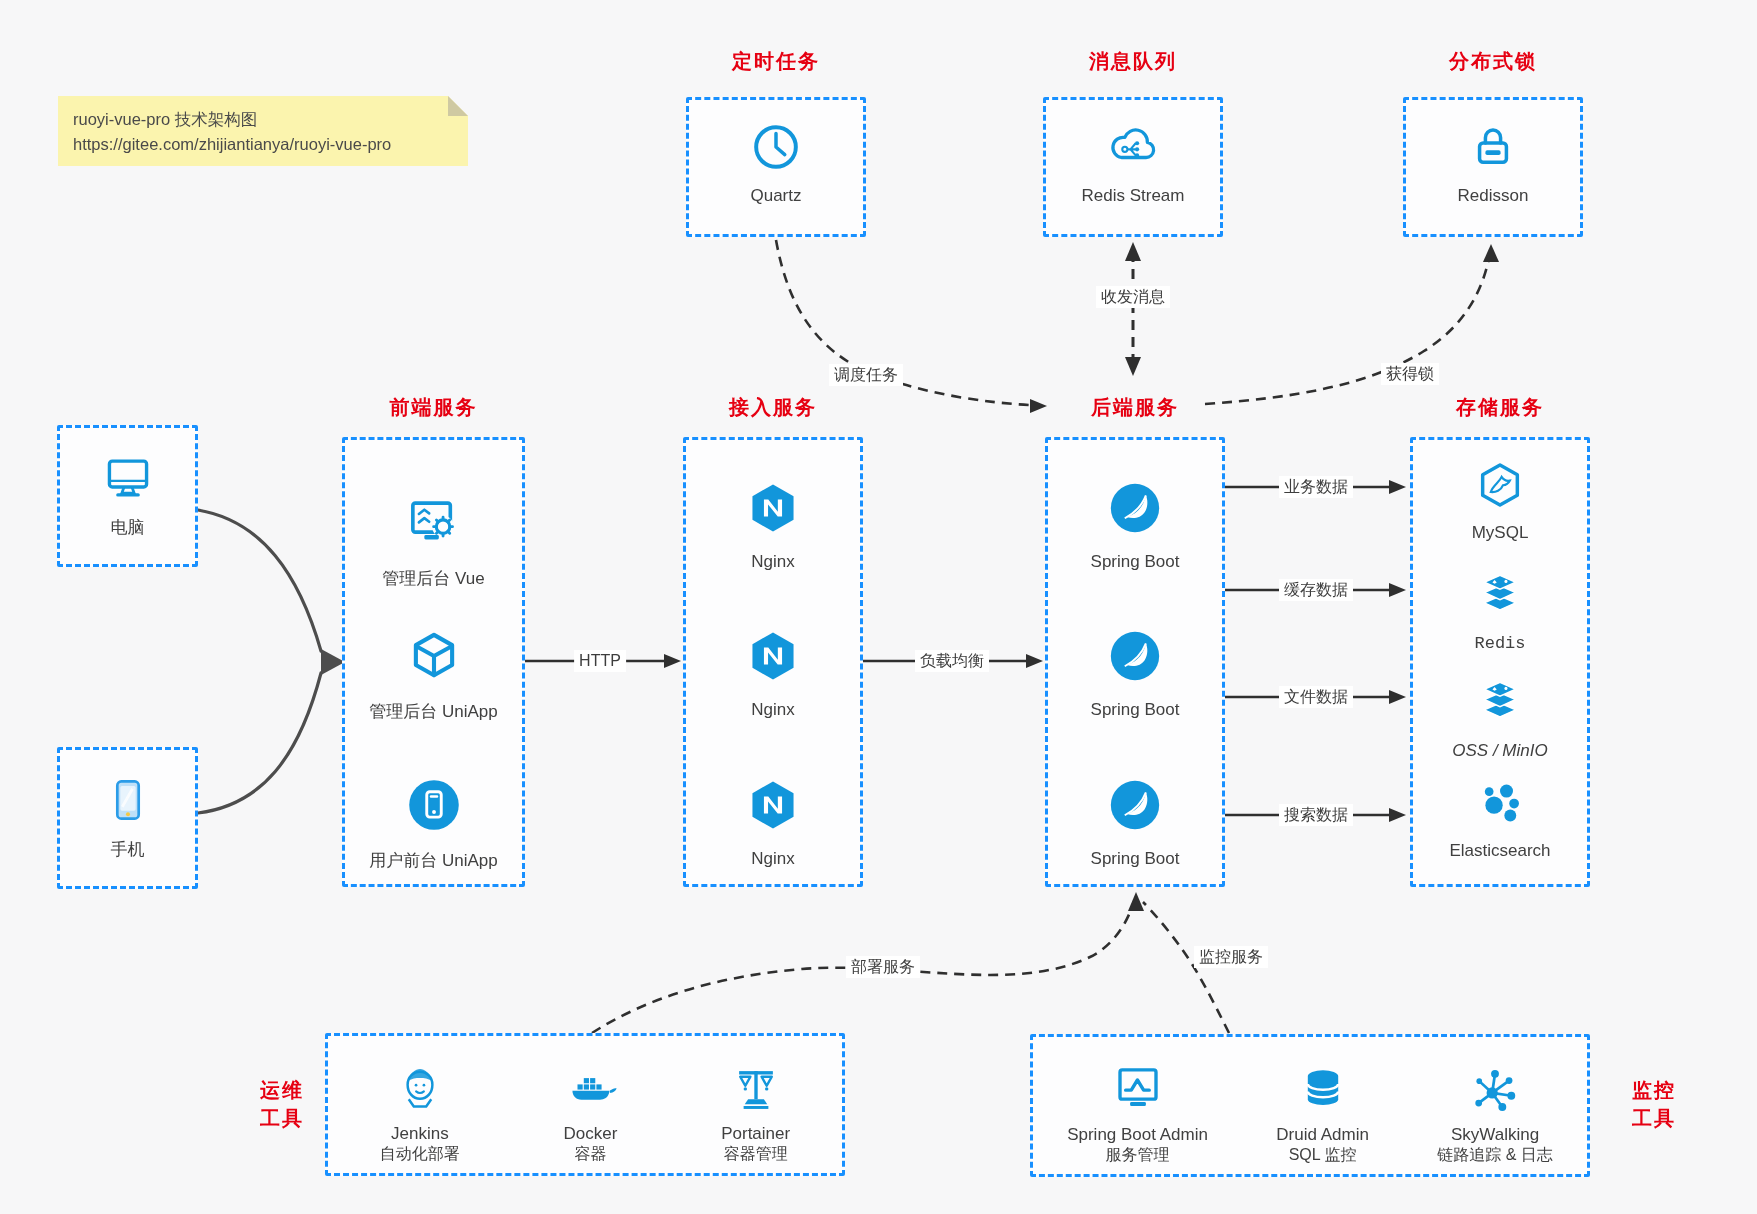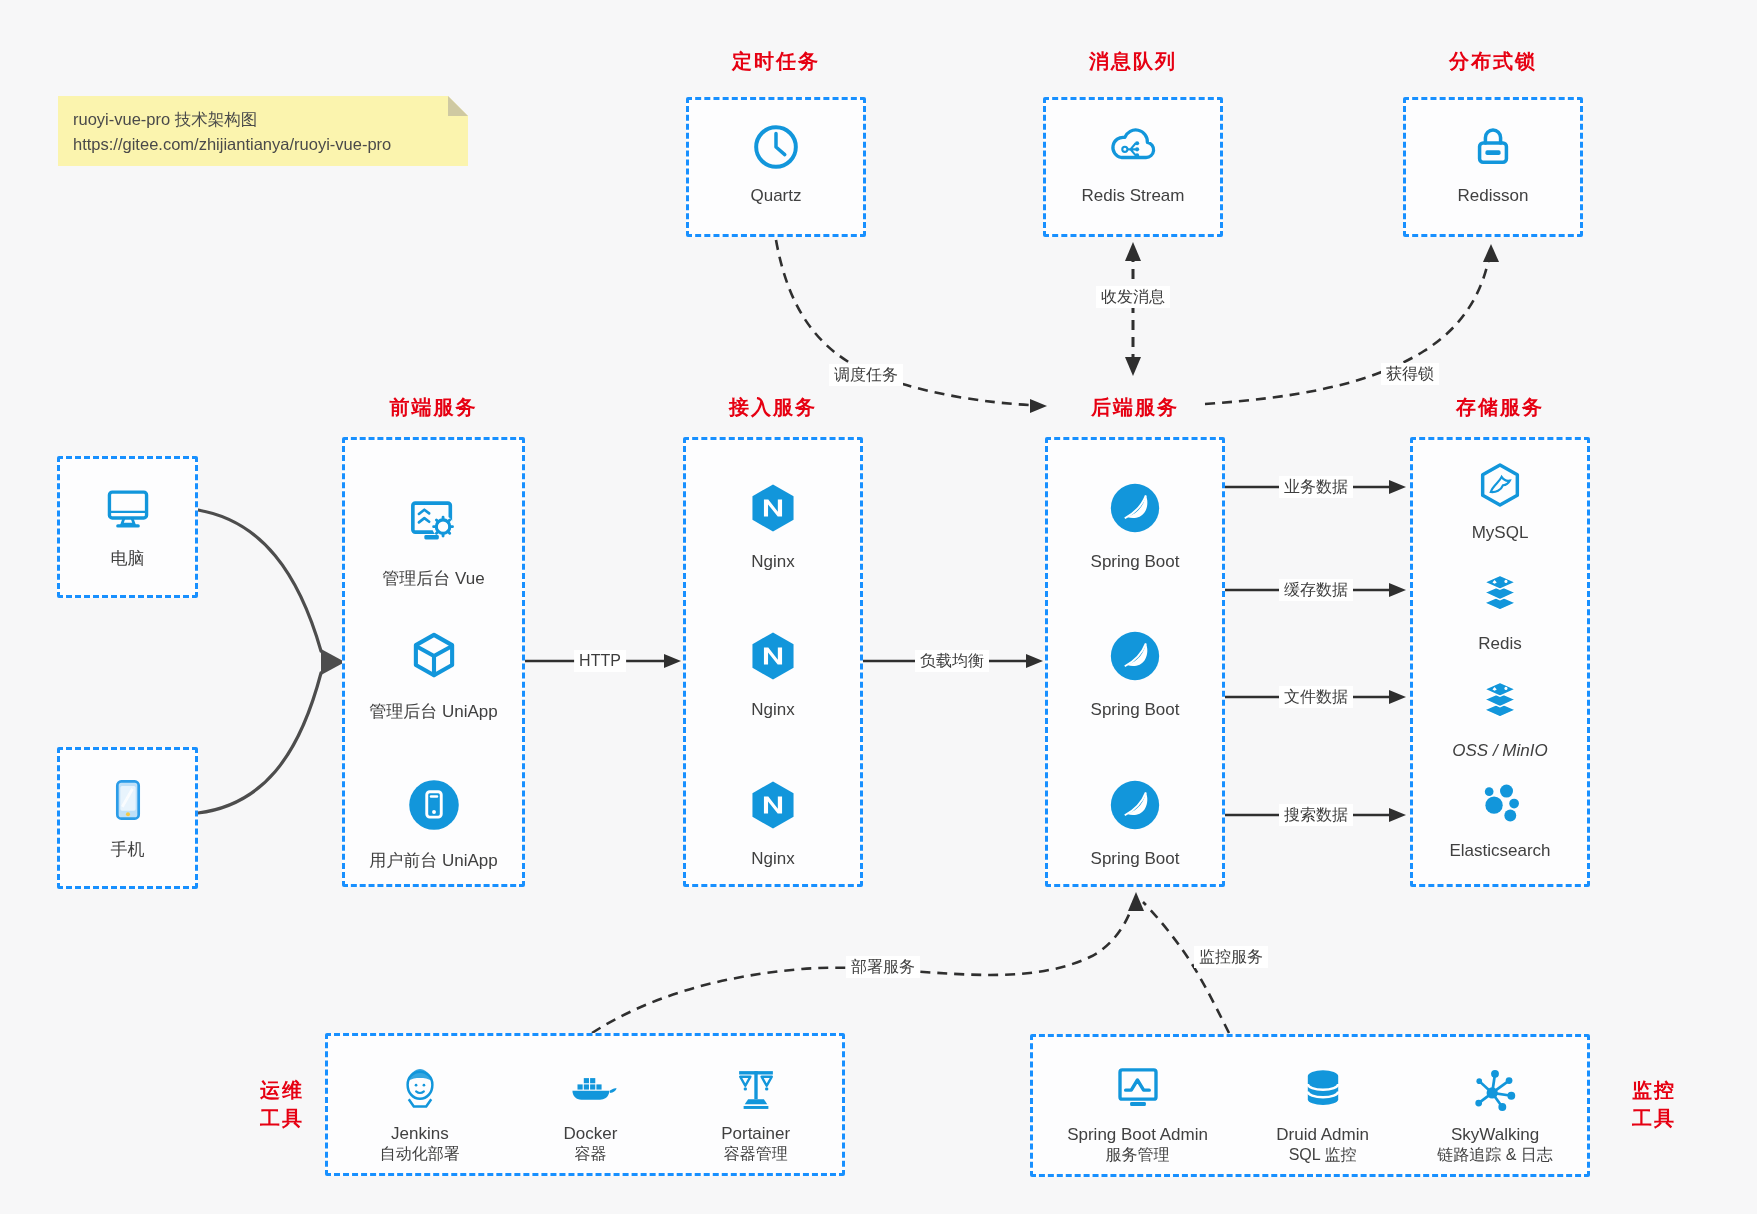--- a/index.html
+++ b/index.html
@@ -136,21 +136,21 @@
     <div class="icon-wrap" style="height:58px;">
       <svg width="56" height="56" viewBox="0 0 48 48">
         <path d="M17.5 20.5 V16 a6.5 6.5 0 0 1 13 0 v4.5" fill="none" stroke="#1296db" stroke-width="3" stroke-linecap="round"></path>
         <rect x="12.5" y="20.5" width="23" height="16.5" rx="3" fill="none" stroke="#1296db" stroke-width="3"></rect>
         <rect x="17.5" y="26.8" width="13" height="4" rx="1.5" fill="#1296db"></rect>
       </svg>
     </div>
     <div class="node-label">Redisson</div>
   </div>
 
-  <div class="dashed-box client-box" style="left:57px;top:456px;width:141px;height:142px;">
+  <div class="dashed-box client-box" style="left:57px;top:425px;width:141px;height:142px;">
     <div class="icon-wrap" style="height:56px;">
       <svg width="54" height="54" viewBox="0 0 48 48">
         <rect x="7.5" y="9" width="33" height="23" rx="2.5" fill="none" stroke="#1296db" stroke-width="3"></rect>
         <path d="M7.5 26.5 H40.5" stroke="#1296db" stroke-width="2"></path>
         <path d="M20.5 32 L18.5 37.5 H29.5 L27.5 32" fill="none" stroke="#1296db" stroke-width="2.4"></path>
         <path d="M15 39 H33" stroke="#1296db" stroke-width="3" stroke-linecap="round"></path>
       </svg>
     </div>
     <div class="node-label">电脑</div>
   </div>
@@ -275,21 +275,21 @@
   <div class="dashed-box" style="left:1410px;top:437px;width:180px;height:450px;">
     <div class="vcell scell" style="top:19px;">
       <div class="icon-wrap">
         <svg width="52" height="52" viewBox="0 0 48 48">
           <path d="M24 5.5 L40 14.5 V33.5 L24 42.5 L8 33.5 V14.5 Z" fill="none" stroke="#1296db" stroke-width="3.2" stroke-linejoin="round"></path>
           <path d="M15.5 30.5 C17.5 24 23 22 25.5 16.5 C27.5 19.5 30.5 20.5 33 20 C31.5 23 29 24 26.8 24.2 C25 29 20 31 15.5 30.5 Z" fill="none" stroke="#1296db" stroke-width="2"></path>
         </svg>
       </div>
       <div class="node-label">MySQL</div>
     </div>
-    <div class="vcell scell" style="top:130px;">
+    <div class="vcell scell" style="top:130px;font-family:Liberation Mono, monospace;">
       <div class="icon-wrap">
         <svg width="52" height="52" viewBox="0 0 48 48">
           <path d="M24 24 L38.5 30.3 L24 36.8 L9.5 30.3 Z" fill="#1296db" stroke="#ffffff" stroke-width="1.4"></path>
           <path d="M24 14.5 L38.5 20.8 L24 27.3 L9.5 20.8 Z" fill="#1296db" stroke="#ffffff" stroke-width="1.4"></path>
           <path d="M24 5 L38.5 11.3 L24 17.8 L9.5 11.3 Z" fill="#1296db" stroke="#ffffff" stroke-width="1.4"></path>
           <circle cx="29.5" cy="10.5" r="1.4" fill="#ffffff"></circle>
           <path d="M17 11.5 L19 9.3 L21 11.5 L19 12.7 Z" fill="#ffffff"></path>
         </svg>
       </div>
       <div class="node-label">Redis</div>

